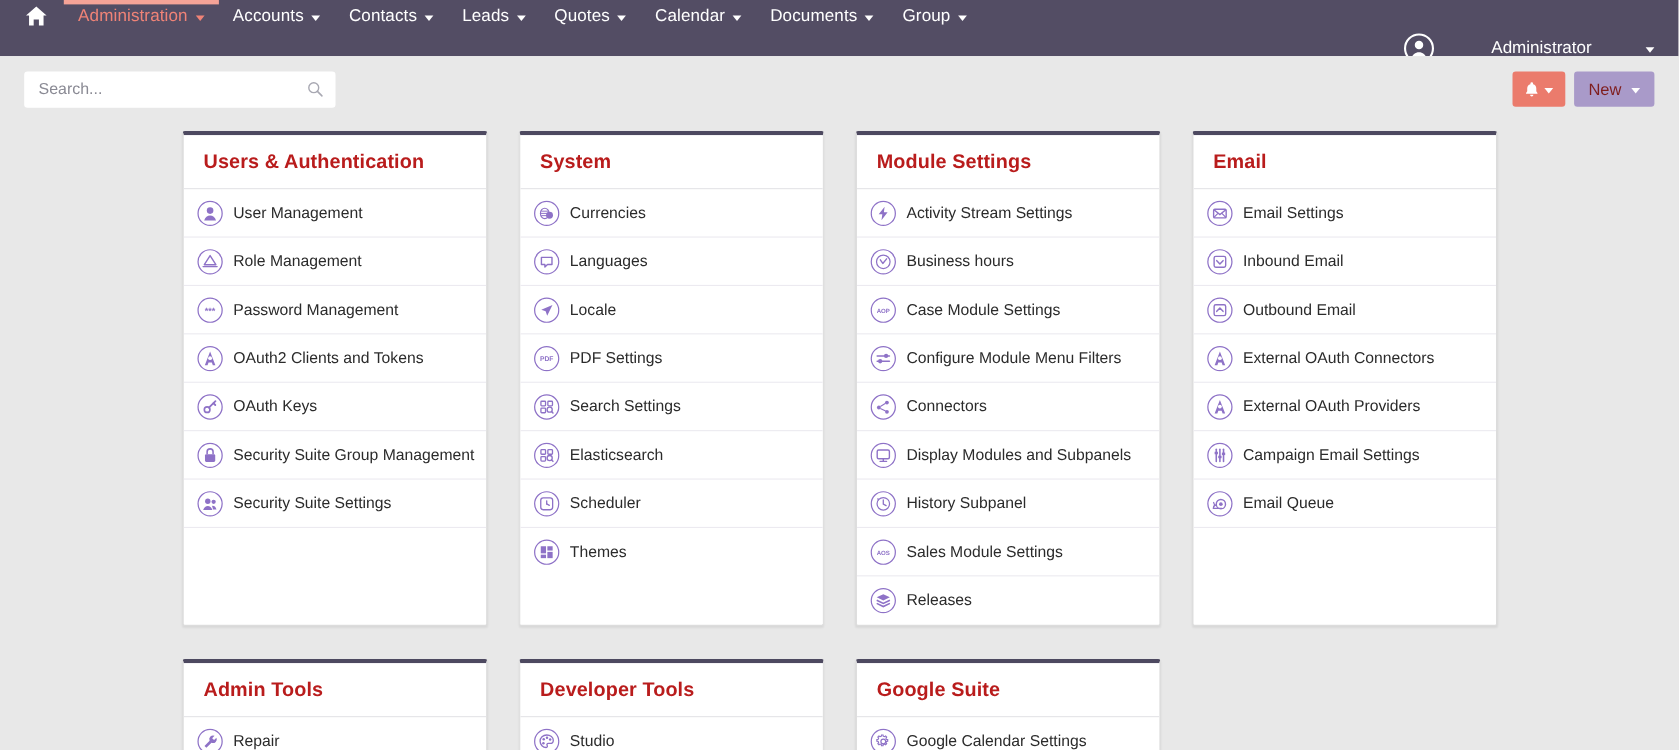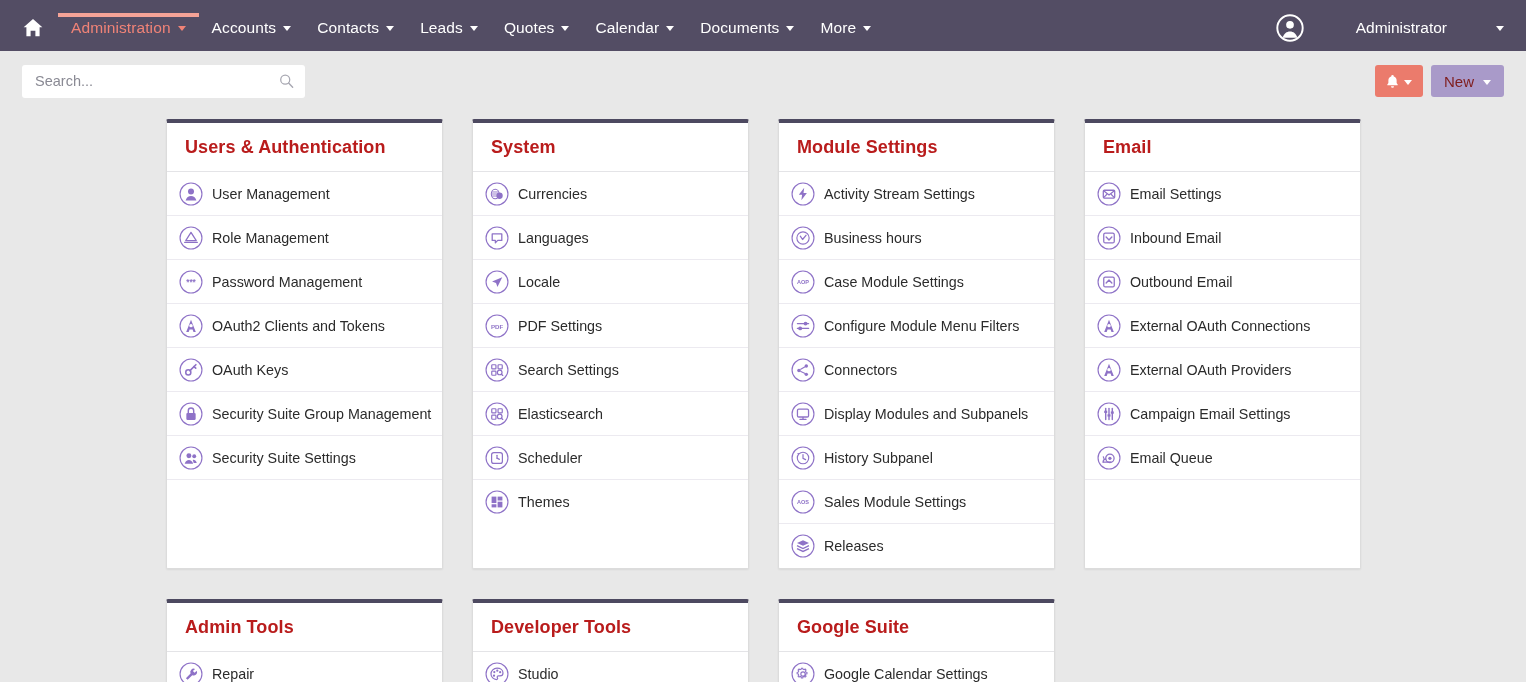--- a/index.html
+++ b/index.html
@@ -8,22 +8,23 @@
     background: #e8e8e8;
     font-family: "Liberation Sans", sans-serif;
     overflow: hidden;
   }
 
   
   .navbar {
     height: 51px;
     background: #534D64;
     display: flex;
-    align-items: center;
+    align-items: flex-start;
     position: relative;
+    flex-direction: column;
   }
   .nav-left { display: flex; align-items: stretch; }
   .home-item {
     display: flex; align-items: center; justify-content: center;
     padding: 0 14px 0 22px;
     border-top: 4px solid transparent;
     cursor: pointer;
   }
   .home-icon { width: 22px; height: 22px; display: block; }
   .nav-item {
@@ -201,21 +202,21 @@
         </div>
         <div class="nav-item">
           <span>Calendar</span>
           <span class="caret"></span>
         </div>
         <div class="nav-item">
           <span>Documents</span>
           <span class="caret"></span>
         </div>
         <div class="nav-item">
-          <span>More</span>
+          <span>Group</span>
           <span class="caret"></span>
         </div>
       </div>
   </div>
   <div class="nav-right">
     <svg class="avatar-circle" viewBox="0 0 32 32">
       <circle cx="16" cy="16" r="14.5" fill="none" stroke="#ffffff" stroke-width="2.2"></circle>
       <circle cx="16" cy="12.4" r="4.4" fill="#ffffff"></circle>
       <path d="M7.6 27.2c1.4-5 4.6-7.3 8.4-7.3s7 2.3 8.4 7.3z" fill="#ffffff"></path>
     </svg>
@@ -500,21 +501,21 @@
               <path d="M12.2 17.4 16 13.4l3.8 4" fill="none" stroke="#8E72C7" stroke-width="1.8" stroke-linecap="round" stroke-linejoin="round"></path>
             </svg></span>
           <span class="item-label">Outbound Email</span>
         </div>
         <div class="panel-item">
           <span class="item-icon"><svg viewBox="0 0 32 32" width="24" height="24">
               <circle cx="16" cy="16" r="14.6" fill="none" stroke="#8E72C7" stroke-width="1.5"></circle>
               <path d="M16 7.5 9.6 24h3.3l1.2-3.4h4.0l1.2 3.4h3.1z" fill="#8E72C7"></path>
               <circle cx="16" cy="15.5" r="2.3" fill="#ffffff"></circle>
             </svg></span>
-          <span class="item-label">External OAuth Connections</span>
+          <span class="item-label">External OAuth Connectors</span>
         </div>
         <div class="panel-item">
           <span class="item-icon"><svg viewBox="0 0 32 32" width="24" height="24">
               <circle cx="16" cy="16" r="14.6" fill="none" stroke="#8E72C7" stroke-width="1.5"></circle>
               <path d="M16 7.5 9.6 24h3.3l1.2-3.4h4.0l1.2 3.4h3.1z" fill="#8E72C7"></path>
               <circle cx="16" cy="15.5" r="2.3" fill="#ffffff"></circle>
             </svg></span>
           <span class="item-label">External OAuth Providers</span>
         </div>
         <div class="panel-item">

